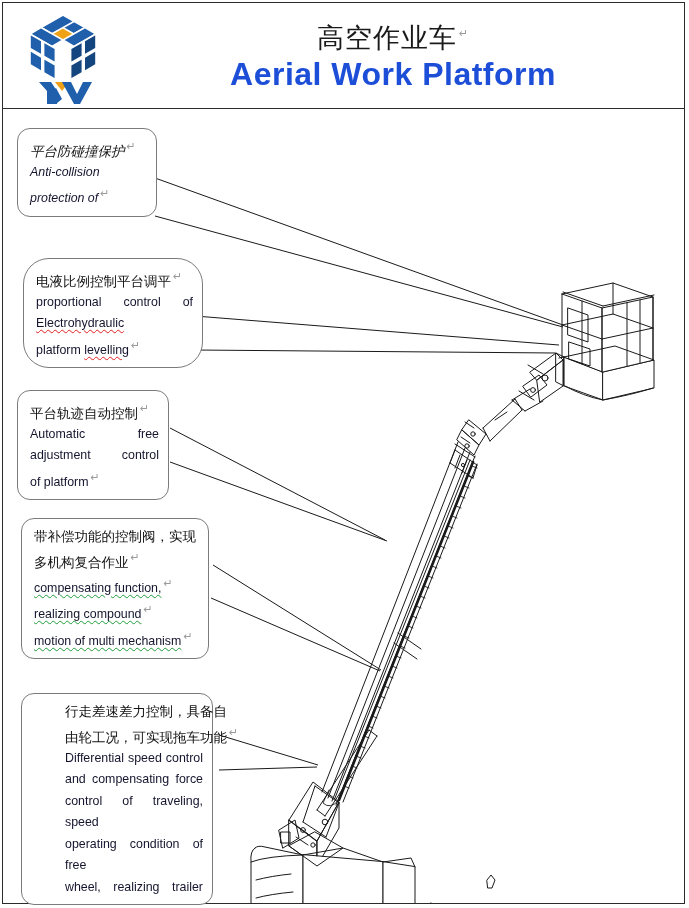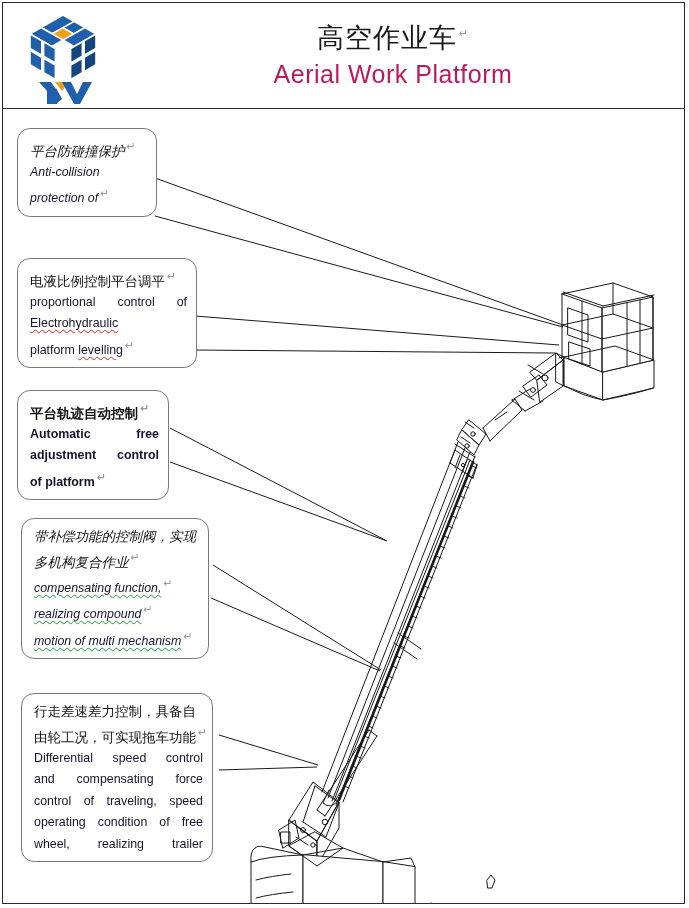--- a/index.html
+++ b/index.html
@@ -56,24 +56,24 @@
   .title-cn {
     font-size: 27px;
     line-height: 38px;
     color: #1a1a1a;
     font-family: "DejaVu Sans", sans-serif;
     font-weight: 400;
     letter-spacing: 1px;
     white-space: nowrap;
   }
   .title-en {
-    font-size: 25px;
+    font-size: 32px;
     line-height: 34px;
-    color: #be185d;
-    font-weight: 400;
+    color: #1d4ed8;
+    font-weight: 700;
     letter-spacing: .5px;
     white-space: nowrap;
   }
   .pilcrow {
     font-size: 11px;
     color: #9a9a9a;
     vertical-align: super;
     padding-left: 2px;
     font-family: "DejaVu Sans", sans-serif;
   }
@@ -450,43 +450,43 @@
 
       </g>
     </svg>
 
     <div class="callout" style="left:14px; top:18px; width:140px;font-style:italic;">
       <div class="line-cn"><span>平台防碰撞保护</span><span class="pilcrow">↵</span></div>
       <div class="line-en nowrapline"><span>Anti-collision</span></div>
       <div class="line-en nowrapline"><span>protection of</span><span class="pilcrow">↵</span></div>
     </div>
 
-    <div class="callout" style="left:14px; top:148px; width:180px;">
+    <div class="callout" style="left:20px; top:148px; width:180px;border-radius:26px;">
       <div class="line-cn"><span>电液比例控制平台调平</span><span class="pilcrow">↵</span></div>
       <div class="line-en just"><span>proportional control of</span></div>
       <div class="line-en nowrapline"><span class="sq-red">Electrohydraulic</span></div>
       <div class="line-en nowrapline"><span>platform </span><span class="sq-red">levelling</span><span class="pilcrow">↵</span></div>
     </div>
 
-    <div class="callout" style="left:14px; top:280px; width:152px;font-weight:bold;">
+    <div class="callout" style="left:14px; top:280px; width:152px;">
       <div class="line-cn"><span>平台轨迹自动控制</span><span class="pilcrow">↵</span></div>
       <div class="line-en just"><span>Automatic free</span></div>
       <div class="line-en just"><span>adjustment control</span></div>
       <div class="line-en nowrapline"><span>of platform</span><span class="pilcrow">↵</span></div>
     </div>
 
-    <div class="callout" style="left:18px; top:408px; width:188px;font-style:italic;">
+    <div class="callout" style="left:18px; top:408px; width:188px;">
       <div class="line-cn">带补偿功能的控制阀，实现</div>
       <div class="line-cn"><span>多机构复合作业</span><span class="pilcrow">↵</span></div>
       <div class="line-en nowrapline"><span class="sq-green">compensating function,</span><span class="pilcrow">↵</span></div>
       <div class="line-en nowrapline"><span class="sq-green">realizing compound</span><span class="pilcrow">↵</span></div>
       <div class="line-en nowrapline"><span class="sq-green">motion of multi mechanism</span><span class="pilcrow">↵</span></div>
     </div>
 
-    <div class="callout" style="left:18px; top:583px; width:192px;">
+    <div class="callout" style="left:18px; top:583px; width:192px;padding-left:43px;">
       <div class="line-cn">行走差速差力控制，具备自</div>
       <div class="line-cn"><span>由轮工况，可实现拖车功能</span><span class="pilcrow">↵</span></div>
       <div class="line-en just">Differential speed control</div>
       <div class="line-en just">and compensating force</div>
       <div class="line-en just">control of traveling, speed</div>
       <div class="line-en just">operating condition of free</div>
       <div class="line-en just">wheel, realizing trailer</div>
     </div>
 
   </div>

